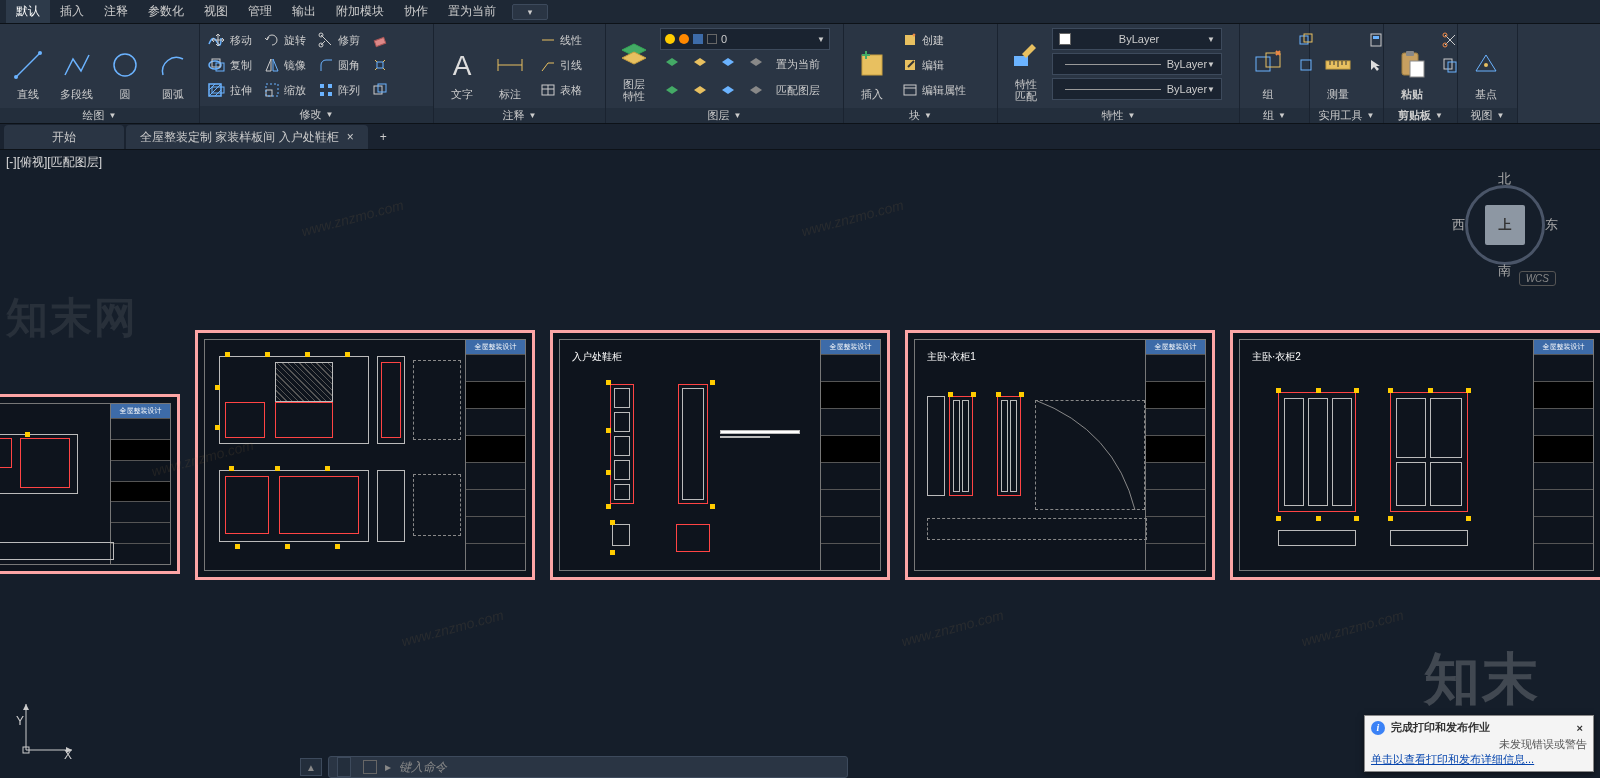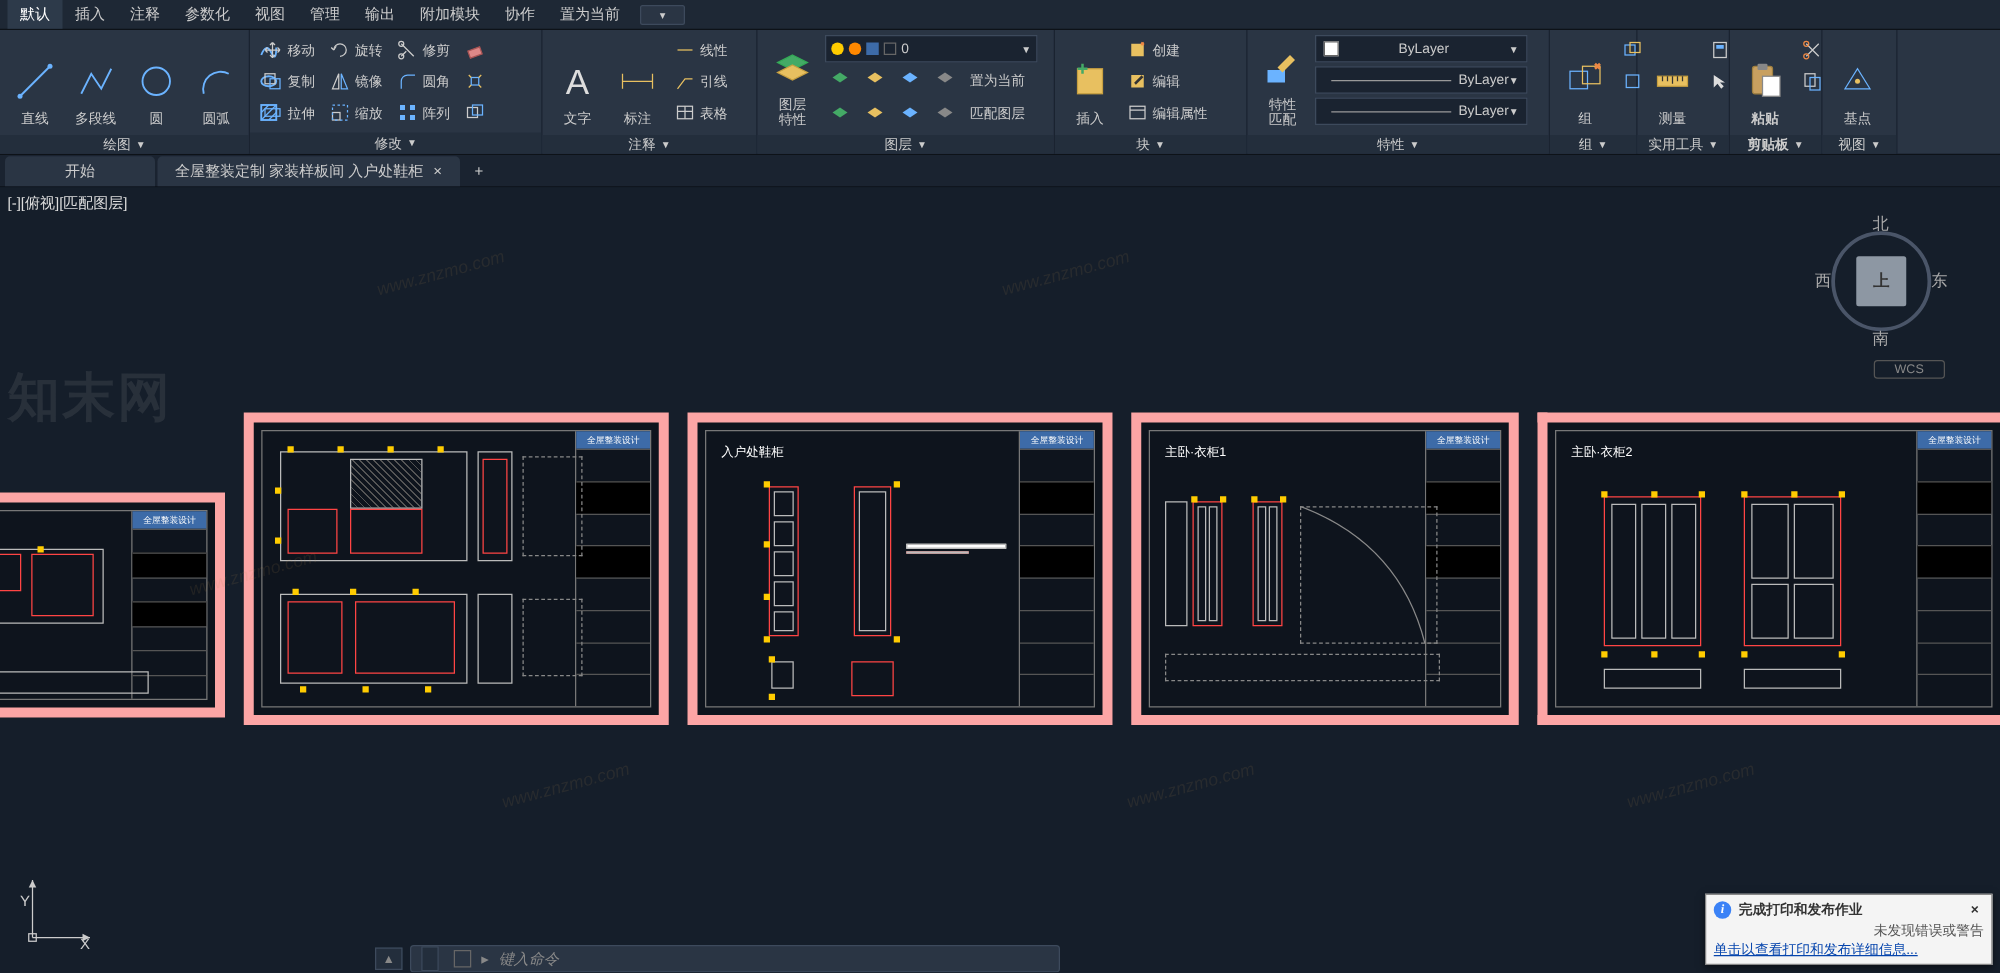--- a/index.html
+++ b/index.html
@@ -40,41 +40,41 @@
 
 .file-tabs { height: 26px; background: #1a2330; display: flex; align-items: flex-end; padding: 0 4px; border-bottom: 1px solid #0d1218; }
 .file-tab { height: 24px; padding: 0 14px; background: #2a3544; color: #ccc; font-size: 12px; display: flex; align-items: center; gap: 8px; margin-right: 2px; border-top-left-radius: 4px; border-top-right-radius: 4px; cursor: pointer; }
 .file-tab.plus { background: transparent; padding: 0 10px; }
 
 
 .canvas { position: relative; width: 1600px; height: 628px; background: #151e2a; overflow: hidden; }
 .viewport-label { position: absolute; top: 4px; left: 6px; font-size: 12px; color: #ddd; }
 
 
-.sheet { position: absolute; border: 8px solid #fca5a5; background: rgba(0,0,0,0.3); }
+.sheet { position: absolute; border: 3px solid #fca5a5; background: rgba(0,0,0,0.3); }
 .sheet-inner { position:absolute; top:6px; left:6px; right:6px; bottom:6px; border:1px solid #777;}
 .titleblock { position:absolute; top:0; right:0; width:60px; bottom:0; border-left:1px solid #777; display:flex; flex-direction:column;}
 .tb-head { height:14px; background:#3d6ba8; font-size:7px; color:#fff; display:flex; align-items:center; justify-content:center; overflow:hidden;}
 .tb-row { flex:1; border-top:1px solid #555;}
 .tb-row.black { background:#000; }
 .sheet-title { position:absolute; top:10px; left:12px; font-size:10px; color:#fff;}
 .dwg-box { position:absolute; border:1px solid #bbb; }
 .dwg-box.red { border-color:#ff4444; }
 .dwg-box.dash { border-style:dashed; border-color:#888;}
 .dim-pt { position:absolute; width:5px; height:5px; background:#ffcc00;}
 .hatch { background: repeating-linear-gradient(45deg, transparent, transparent 3px, #555 3px, #555 4px); }
 
 
 .viewcube { position: absolute; top: 20px; right: 40px; width: 110px; height: 110px; }
 .viewcube .cube { position: absolute; top: 35px; left: 35px; width: 40px; height: 40px; background: #8d97a3; display: flex; align-items: center; justify-content: center; color: #333; font-size: 13px; font-weight: bold; border-radius:2px;}
 .viewcube .ring { position: absolute; top: 15px; left: 15px; width: 80px; height: 80px; border: 3px solid #4a5568; border-radius: 50%; }
 .viewcube .dir { position: absolute; font-size: 13px; color: #aaa; }
 .viewcube .n { top: 0; left: 48px; } .viewcube .s { bottom: 0; left: 48px; }
 .viewcube .e { top: 46px; right: 2px; } .viewcube .w { top: 46px; left: 2px; }
-.wcs-badge { position:absolute; top:138px; right:44px; font-size:10px; color:#888; border:1px solid #555; padding:1px 16px; border-radius:3px;}
+.wcs-badge { position:absolute; top:121px; right:44px; font-size:10px; color:#888; border:1px solid #555; padding:1px 6px; border-radius:3px;font-style:italic;}
 
 
 .ucs { position: absolute; bottom: 20px; left: 18px; color: #ccc; font-size: 12px; }
 .ucs .y { position: absolute; bottom: 30px; left: -2px; } 
 .ucs .x { position: absolute; bottom: -4px; left: 46px; }
 .ucs svg { position:absolute; bottom:0; left:0;}
 
 
 .watermark { position: absolute; font-size: 42px; color: rgba(180,180,180,0.12); font-weight: bold; letter-spacing: 2px; pointer-events: none; }
 .watermark.big { bottom: 60px; right: 60px; font-size: 56px; color: rgba(200,200,200,0.25);}
@@ -877,20 +877,21 @@
         <line x1="8" y1="52" x2="54" y2="52" stroke="#ccc"></line>
         <path d="M8 6 L5 12 L11 12 Z" fill="#ccc"></path>
         <path d="M54 52 L48 49 L48 55 Z" fill="#ccc"></path>
         <rect x="5" y="49" width="6" height="6" stroke="#ccc" fill="none"></rect>
       </svg>
     <div class="y">Y</div>
     <div class="x">X</div>
   </div>
 
   <div class="watermark" style="top:140px;left:6px;">知末网</div>
+  <div class="watermark big">知末</div>
   <div class="id-text">ID：569978674</div>
   <div class="wm-url" style="top:60px;left:300px;">www.znzmo.com</div>
   <div class="wm-url" style="top:60px;left:800px;">www.znzmo.com</div>
   <div class="wm-url" style="top:300px;left:150px;">www.znzmo.com</div>
   <div class="wm-url" style="top:470px;left:400px;">www.znzmo.com</div>
   <div class="wm-url" style="top:470px;left:900px;">www.znzmo.com</div>
   <div class="wm-url" style="top:470px;left:1300px;">www.znzmo.com</div>
 
   <div class="cmdline-wrap">
     <div class="expand-btn">▲</div>

